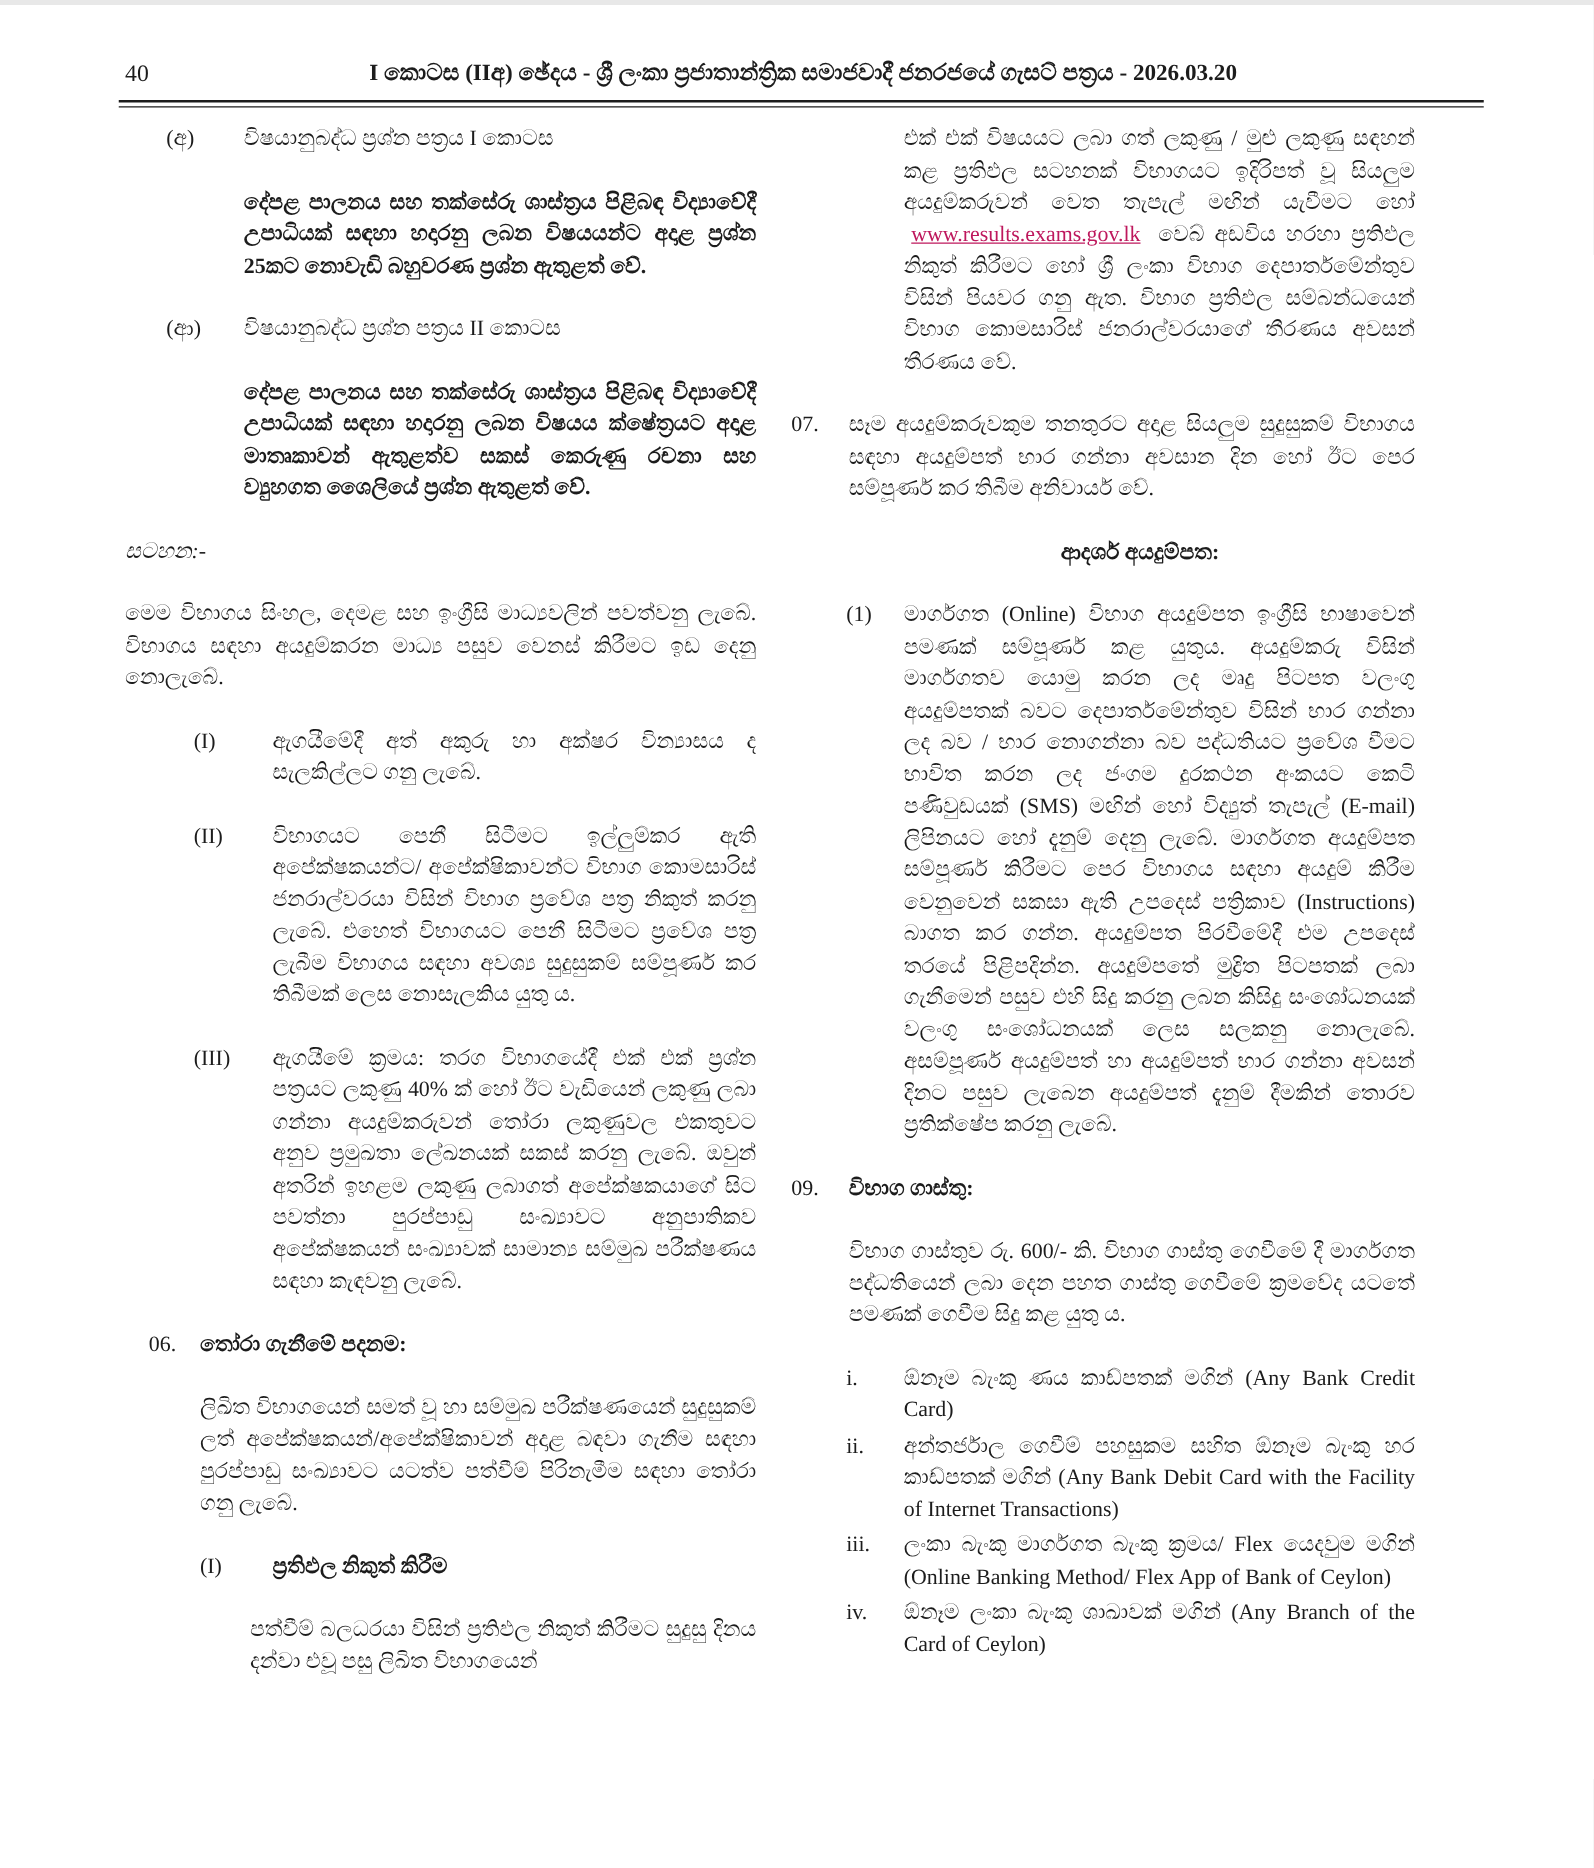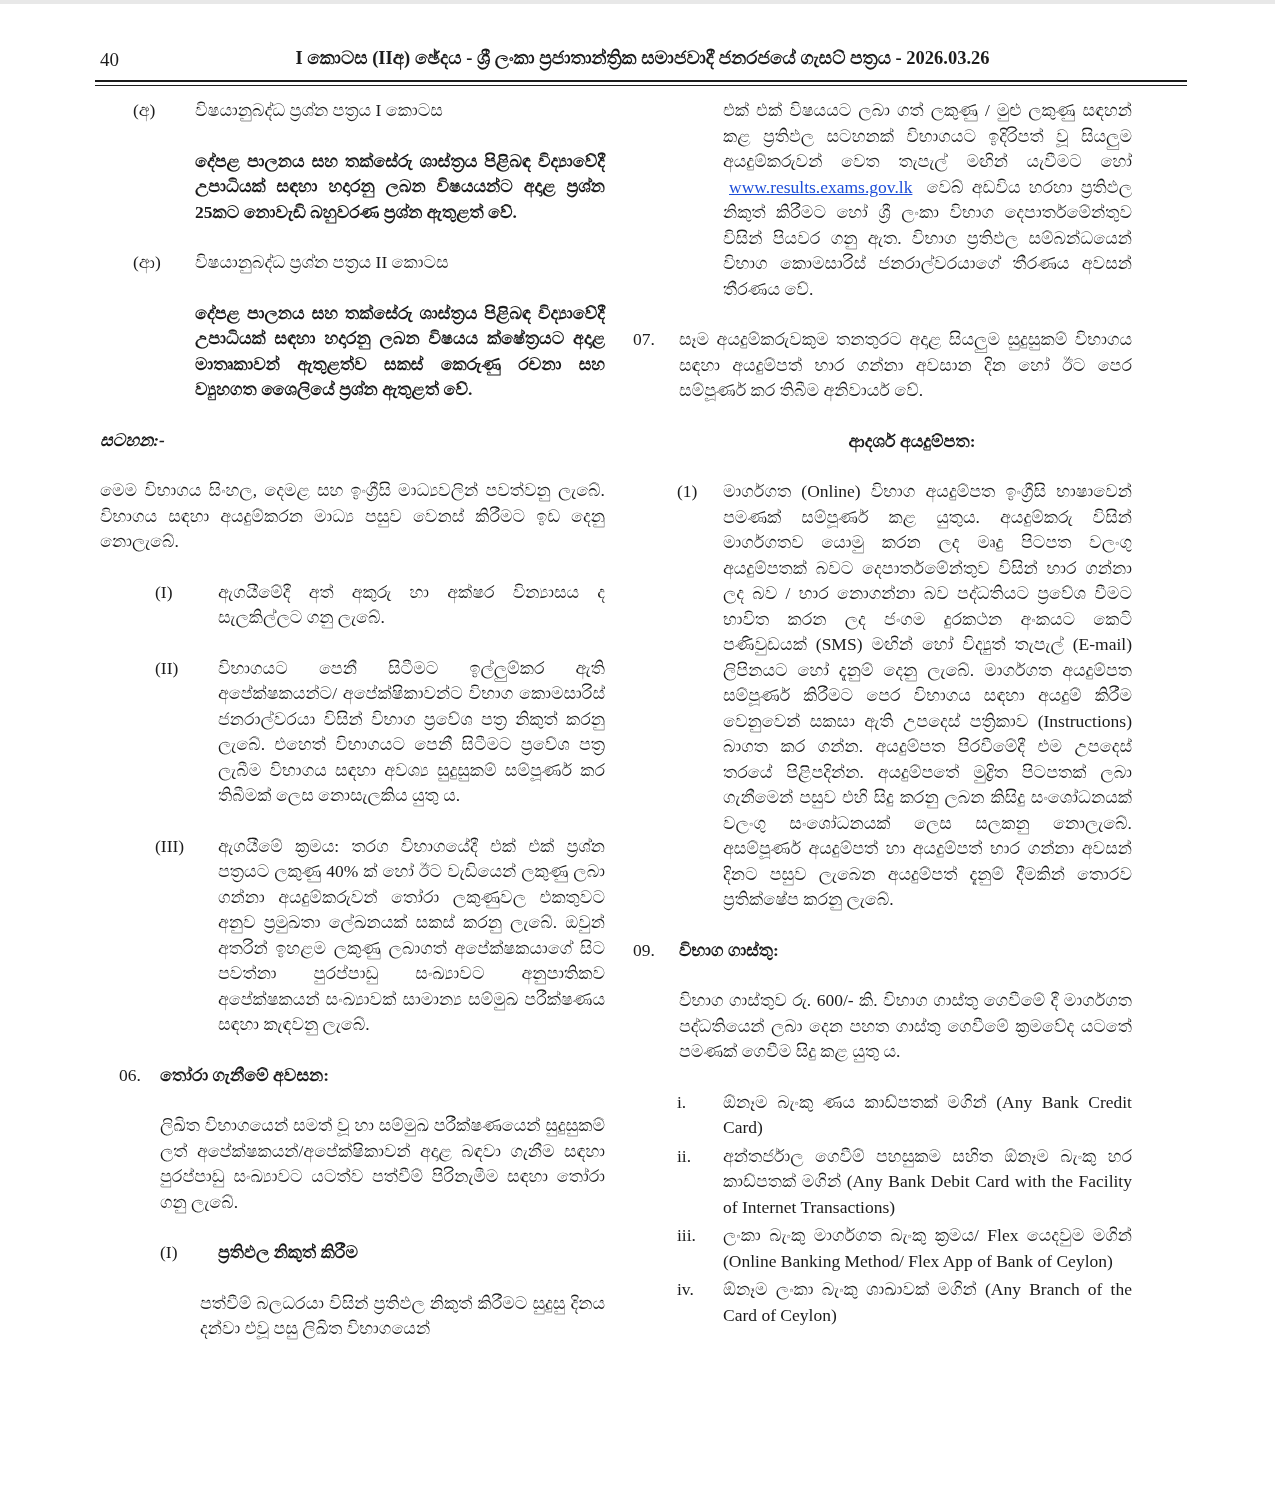--- a/index.html
+++ b/index.html
@@ -25,21 +25,21 @@
   .columns {
     position:absolute; top:94px; left:100px; width:1032px;
     display:flex; gap:28px;
   }
   .col { font-size:17.5px; line-height:25.5px; }
   .col-left  { width:505px; }
   .col-right { width:499px; }
   .blk { margin-bottom:25px; }
   .jus { text-align:justify; }
   .b  { font-weight:bold; }
-  .bi { font-weight:bold; font-style:italic; }
+  .bi { font-weight:normal; font-style:italic; }
   .hang { display:flex; }
   .hang .lbl { flex:0 0 auto; }
   .hang .bod { flex:1 1 auto; }
   
   .l-letter { margin-left:33px; }
   .l-letter .lbl { width:62px; }
   .l-ind1 { margin-left:95px;font-weight:bold; }
   .l-roman { margin-left:55px; }
   .l-roman .lbl { width:63px; }
   .l-num .lbl { width:60px;text-align:center; }
@@ -49,30 +49,30 @@
   
   .r-cont { margin-left:90px; }
   .r-num .lbl { width:46px; }
   .r-subhead { margin-left:59px;text-align:center; }
   .r-paren { margin-left:44px; }
   .r-paren .lbl { width:46px; }
   .r-roman { margin-left:44px; }
   .r-roman .lbl { width:46px; }
   .r-body09 { margin-left:46px; }
   .pay-item { margin-bottom:3px; }
-  .link { color:#1d4ed8; margin:0 6px; white-space:nowrap; }
+  .link { color:#be185d; margin:0 6px; white-space:nowrap; }
 </style>
 </head>
 <body>
 
 <div class="page">
 
   <header class="page-header">
     <span class="page-number">40</span>
-    <span class="header-title">I කොටස (IIඅ) ඡේදය - ශ්‍රී ලංකා ප්‍රජාතාන්ත්‍රික සමාජවාදී ජනරජයේ ගැසට් පත්‍රය - 2026.03.26</span>
+    <span class="header-title">I කොටස (IIඅ) ඡේදය - ශ්‍රී ලංකා ප්‍රජාතාන්ත්‍රික සමාජවාදී ජනරජයේ ගැසට් පත්‍රය - 2026.03.20</span>
   </header>
   <div class="header-rule"></div>
 
   <div class="columns">
 
     <div class="col col-left">
 
       <div class="blk hang l-letter">
         <span class="lbl">(අ)</span>
         <span class="bod">විෂයානුබද්ධ ප්‍රශ්න පත්‍රය I කොටස</span>
@@ -101,21 +101,21 @@
         <span class="bod jus">විභාගයට පෙනී සිටීමට ඉල්ලුම්කර ඇති අපේක්ෂකයන්ට/ අපේක්ෂිකාවන්ට විභාග කොමසාරිස් ජනරාල්වරයා විසින් විභාග ප්‍රවේශ පත්‍ර නිකුත් කරනු ලැබේ. එහෙත් විභාගයට පෙනී සිටීමට ප්‍රවේශ පත්‍ර ලැබීම විභාගය සඳහා අවශ්‍ය සුදුසුකම් සම්පූර්ණ කර තිබීමක් ලෙස නොසැලකිය යුතු ය.</span>
       </div>
 
       <div class="blk hang l-roman">
         <span class="lbl">(III)</span>
         <span class="bod jus">ඇගයීමේ ක්‍රමය: තරග විභාගයේදී එක් එක් ප්‍රශ්න පත්‍රයට ලකුණු 40% ක් හෝ ඊට වැඩියෙන් ලකුණු ලබා ගන්නා අයදුම්කරුවන් තෝරා ලකුණුවල එකතුවට අනුව ප්‍රමුඛතා ලේඛනයක් සකස් කරනු ලැබේ. ඔවුන් අතරින් ඉහළම ලකුණු ලබාගත් අපේක්ෂකයාගේ සිට පවත්නා පුරප්පාඩු සංඛ්‍යාවට අනුපාතිකව අපේක්ෂකයන් සංඛ්‍යාවක් සාමාන්‍ය සම්මුඛ පරීක්ෂණය සඳහා කැඳවනු ලැබේ.</span>
       </div>
 
       <div class="blk hang l-num">
         <span class="lbl">06.</span>
-        <span class="bod b">තෝරා ගැනීමේ අවසන:</span>
+        <span class="bod b">තෝරා ගැනීමේ පදනම:</span>
       </div>
 
       <div class="blk jus l-sub" style="margin-left:60px">ලිඛිත විභාගයෙන් සමත් වූ හා සම්මුඛ පරීක්ෂණයෙන් සුදුසුකම් ලත් අපේක්ෂකයන්/අපේක්ෂිකාවන් අදාළ බඳවා ගැනීම සඳහා පුරප්පාඩු සංඛ්‍යාවට යටත්ව පත්වීම් පිරිනැමීම සඳහා තෝරා ගනු ලැබේ.</div>
 
       <div class="blk hang l-sub">
         <span class="lbl">(I)</span>
         <span class="bod b">ප්‍රතිඵල නිකුත් කිරීම</span>
       </div>
 
       <div class="blk jus l-final">පත්වීම් බලධරයා විසින් ප්‍රතිඵල නිකුත් කිරීමට සුදුසු දිනය දන්වා එවූ පසු ලිඛිත විභාගයෙන්</div>

